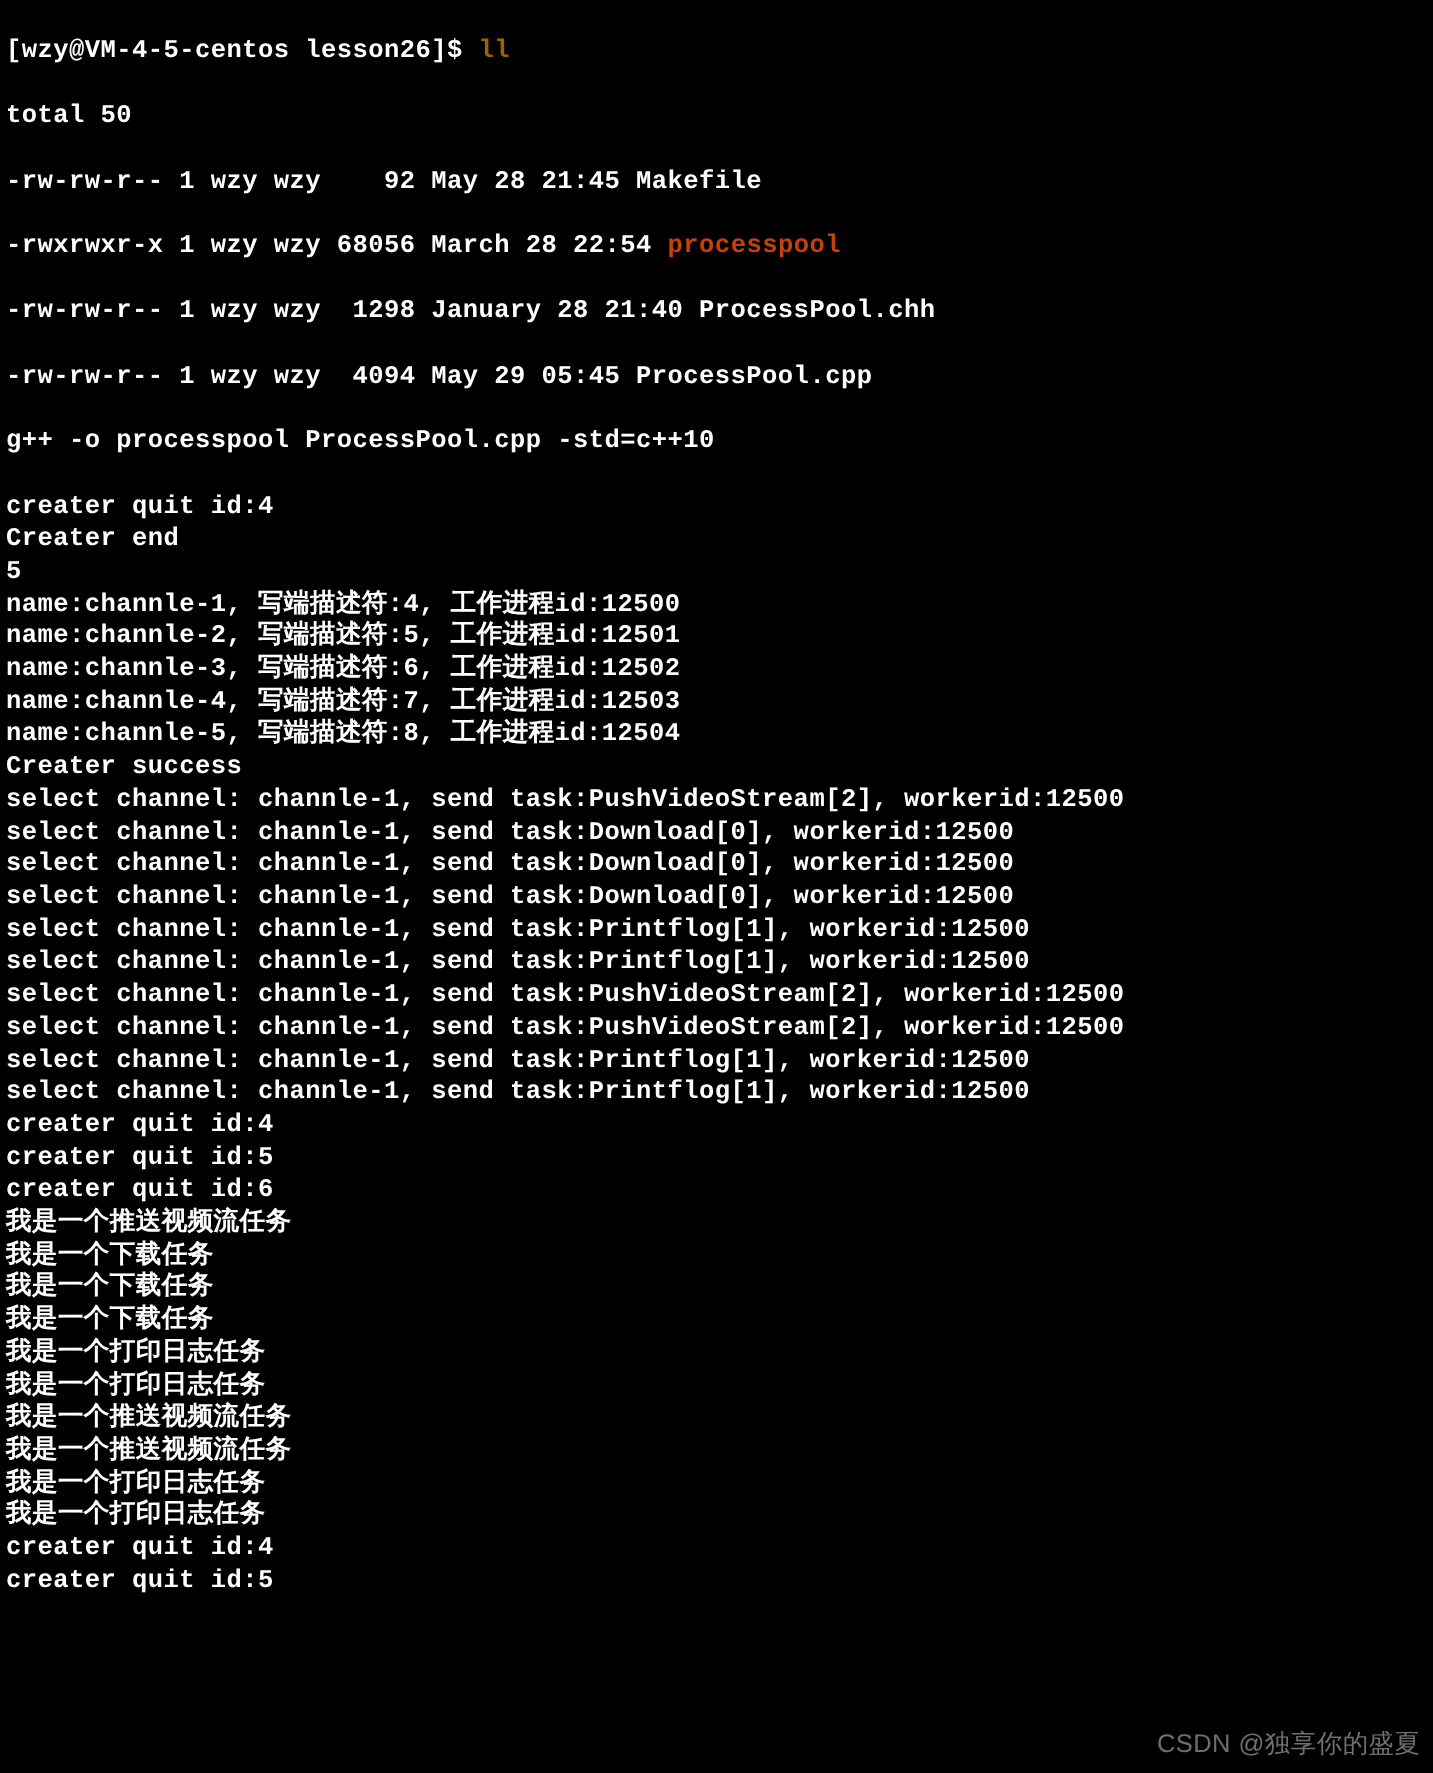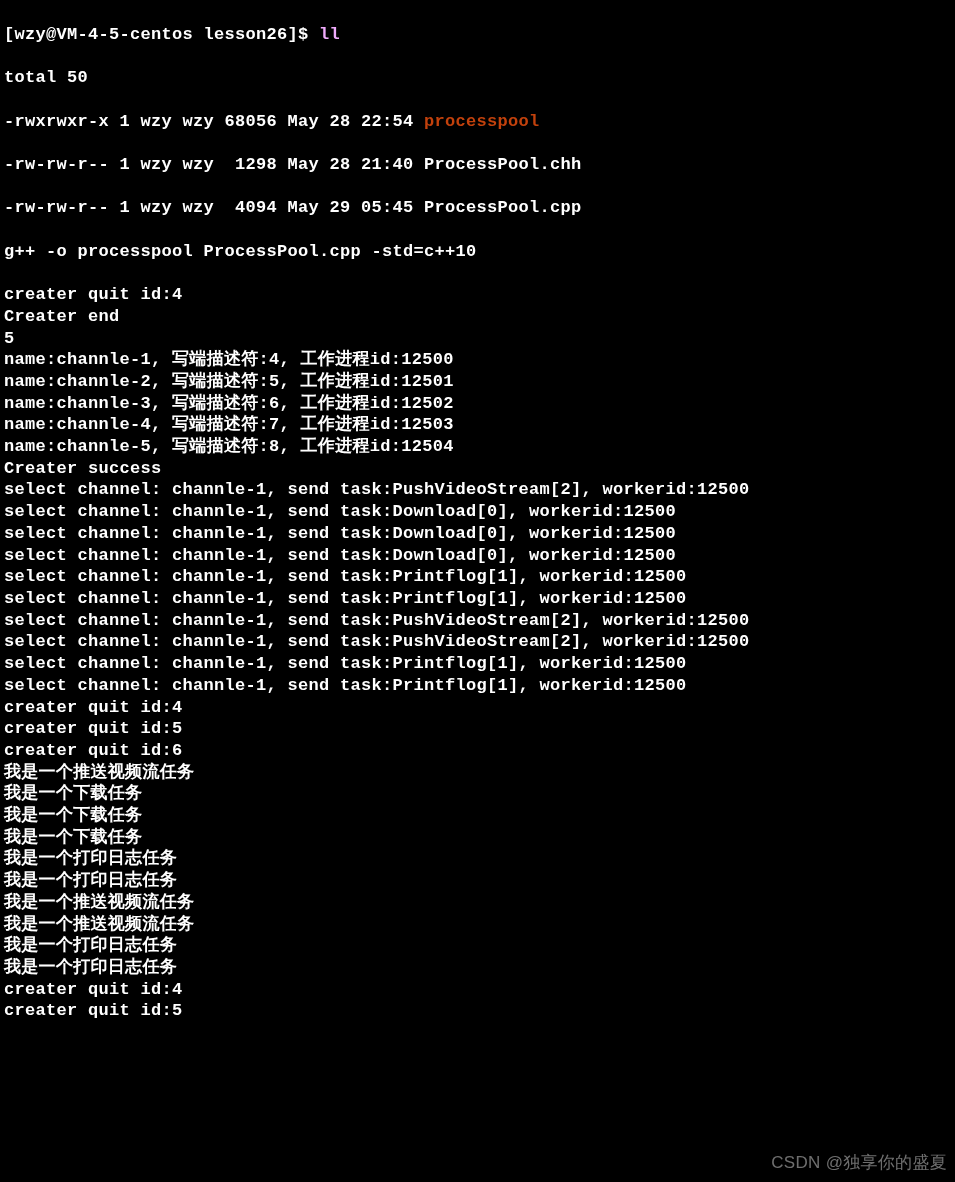--- a/index.html
+++ b/index.html
@@ -18,41 +18,42 @@
       height: 1182px;
       overflow: hidden;
       position: relative;
       letter-spacing: 0.3px;
       font-weight: bold;
     }
     .terminal {
       white-space: pre;
       padding: 2px 4px;
     }
-    .cmd { color: #f0abfc; text-align: center; }
+    .cmd { color: #a16207; text-align: center; }
     .exec { color: #c2410c; font-weight: bold; }
     .line { display: block; }
     .watermark {
       position: absolute;
       bottom: 8px;
       right: 8px;
       color: rgba(200, 200, 200, 0.55);
       font-size: 17px;
       font-weight: normal;
       font-family: sans-serif;
       margin-top: 28px;
     }
   </style>
 </head>
 <body>
 
 <div class="terminal">
 <span class="line"><span>[wzy@VM-4-5-centos lesson26]$ </span><span class="cmd">ll</span></span>
 <span class="line">total 50</span>
-<span class="line"><span>-rwxrwxr-x 1 wzy wzy 68056 May 28 22:54 </span><span class="exec">processpool</span></span>
-<span class="line">-rw-rw-r-- 1 wzy wzy  1298 May 28 21:40 ProcessPool.chh</span>
+<span class="line">-rw-rw-r-- 1 wzy wzy    92 May 28 21:45 Makefile</span>
+<span class="line"><span>-rwxrwxr-x 1 wzy wzy 68056 March 28 22:54 </span><span class="exec">processpool</span></span>
+<span class="line">-rw-rw-r-- 1 wzy wzy  1298 January 28 21:40 ProcessPool.chh</span>
 <span class="line">-rw-rw-r-- 1 wzy wzy  4094 May 29 05:45 ProcessPool.cpp</span>
 <span class="line">g++ -o processpool ProcessPool.cpp -std=c++10</span>
 <div id="run-lines"><span class="line">creater quit id:4</span><span class="line">Creater end</span><span class="line">5</span><span class="line">name:channle-1, 写端描述符:4, 工作进程id:12500</span><span class="line">name:channle-2, 写端描述符:5, 工作进程id:12501</span><span class="line">name:channle-3, 写端描述符:6, 工作进程id:12502</span><span class="line">name:channle-4, 写端描述符:7, 工作进程id:12503</span><span class="line">name:channle-5, 写端描述符:8, 工作进程id:12504</span><span class="line">Creater success</span><span class="line">select channel: channle-1, send task:PushVideoStream[2], workerid:12500</span><span class="line">select channel: channle-1, send task:Download[0], workerid:12500</span><span class="line">select channel: channle-1, send task:Download[0], workerid:12500</span><span class="line">select channel: channle-1, send task:Download[0], workerid:12500</span><span class="line">select channel: channle-1, send task:Printflog[1], workerid:12500</span><span class="line">select channel: channle-1, send task:Printflog[1], workerid:12500</span><span class="line">select channel: channle-1, send task:PushVideoStream[2], workerid:12500</span><span class="line">select channel: channle-1, send task:PushVideoStream[2], workerid:12500</span><span class="line">select channel: channle-1, send task:Printflog[1], workerid:12500</span><span class="line">select channel: channle-1, send task:Printflog[1], workerid:12500</span><span class="line">creater quit id:4</span><span class="line">creater quit id:5</span><span class="line">creater quit id:6</span><span class="line">我是一个推送视频流任务</span><span class="line">我是一个下载任务</span><span class="line">我是一个下载任务</span><span class="line">我是一个下载任务</span><span class="line">我是一个打印日志任务</span><span class="line">我是一个打印日志任务</span><span class="line">我是一个推送视频流任务</span><span class="line">我是一个推送视频流任务</span><span class="line">我是一个打印日志任务</span><span class="line">我是一个打印日志任务</span><span class="line">creater quit id:4</span><span class="line">creater quit id:5</span></div>
 
 </div>
 
 <div class="watermark">CSDN @独享你的盛夏</div>
 
 </body></html>

